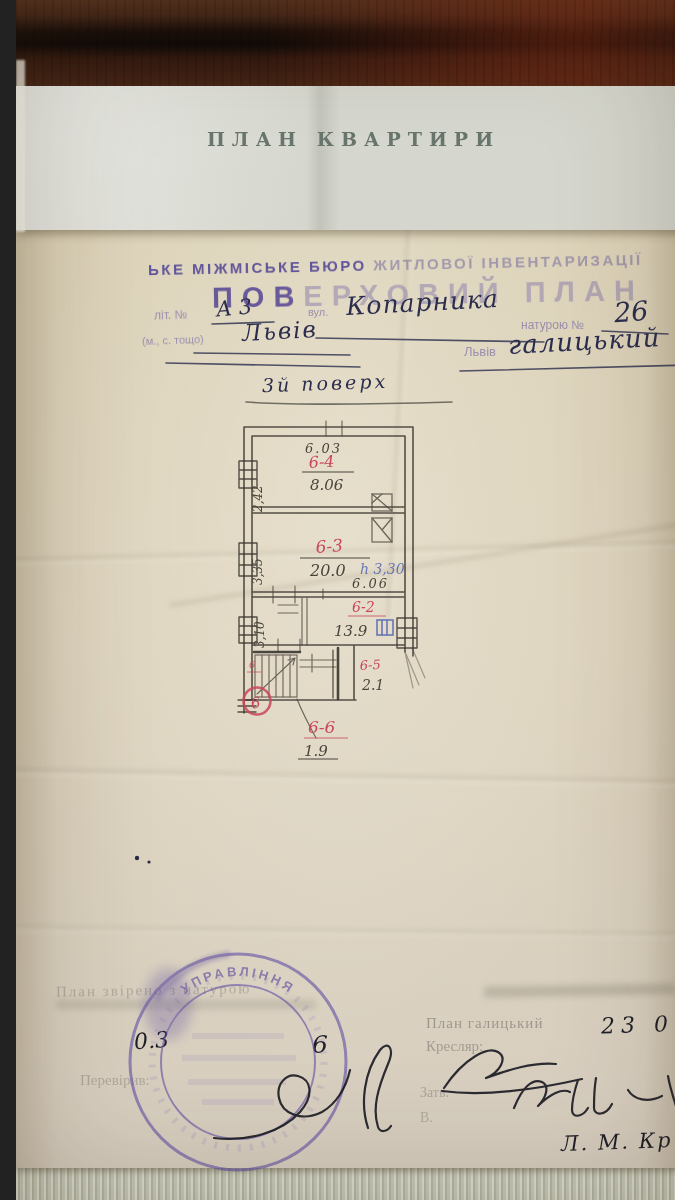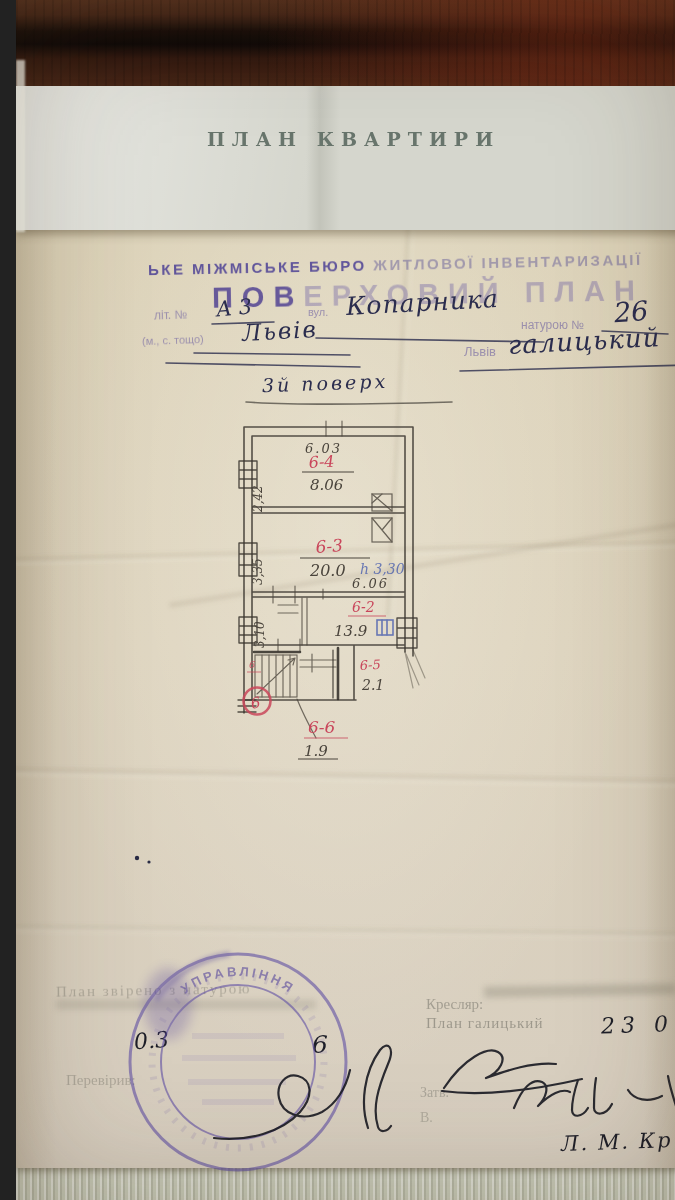--- a/index.html
+++ b/index.html
@@ -115,24 +115,24 @@
   <div class="hw" style="left:330px;top:288px;font-size:25px;letter-spacing:1px;transform:rotate(-3deg);">Копарника</div>
   <div class="hw" style="left:598px;top:296px;font-size:27px;transform:rotate(-4deg);">26</div>
   <div class="hw" style="left:226px;top:318px;font-size:23px;letter-spacing:2px;transform:rotate(-3deg);">Львів</div>
   <div class="hw" style="left:492px;top:326px;font-size:26px;letter-spacing:1px;transform:rotate(-3deg);">галицький</div>
   <div class="hw" style="left:246px;top:372px;font-size:19px;letter-spacing:3px;transform:rotate(-2deg);">3й поверх</div>
 
   <div class="pr" style="left:40px;top:982px;font-size:15px;letter-spacing:2px;opacity:.42;transform:rotate(-1deg);">План звірено з натурою</div>
   <div class="abs smudge"></div>
   <div class="abs smudge2"></div>
   <div class="pr" style="left:410px;top:1015px;font-size:15px;letter-spacing:1px;opacity:.6;">План галицький</div>
-  <div class="pr" style="left:410px;top:996px;font-size:15px;opacity:.55;">Кресляр:</div>
+  <div class="pr" style="left:410px;top:1038px;font-size:15px;opacity:.55;">Кресляр:</div>
   <div class="pr" style="left:404px;top:1085px;font-size:14px;opacity:.45;">Затв.</div>
   <div class="pr" style="left:404px;top:1110px;font-size:14px;opacity:.4;">В.</div>
-  <div class="pr" style="left:50px;top:1072px;font-size:15px;opacity:.42;">Перевірив:</div>
+  <div class="pr" style="left:64px;top:1072px;font-size:15px;opacity:.42;">Перевірив:</div>
 
   <div class="hw ink2" style="left:118px;top:1028px;font-size:22px;transform:rotate(-4deg);">0.3</div>
   <div class="hw ink2" style="left:296px;top:1030px;font-size:25px;">6</div>
   <div class="hw ink2" style="left:585px;top:1012px;font-size:22px;letter-spacing:6px;transform:rotate(-2deg);">23 0.</div>
   <div class="hw ink2" style="left:545px;top:1130px;font-size:21px;letter-spacing:2px;transform:rotate(-2deg);">Л. М. Кр</div>
 
   <svg class="overlay" width="675" height="1200" viewBox="0 0 675 1200">
 
     <g stroke="#2b2d4e" stroke-width="1.6" fill="none" opacity=".8" stroke-linecap="round">
       <path d="M196 324 L258 322 M300 338 L528 342 M586 331 L652 334 M178 353 L334 355 M150 363 L344 367 M444 371 L674 365"></path>

